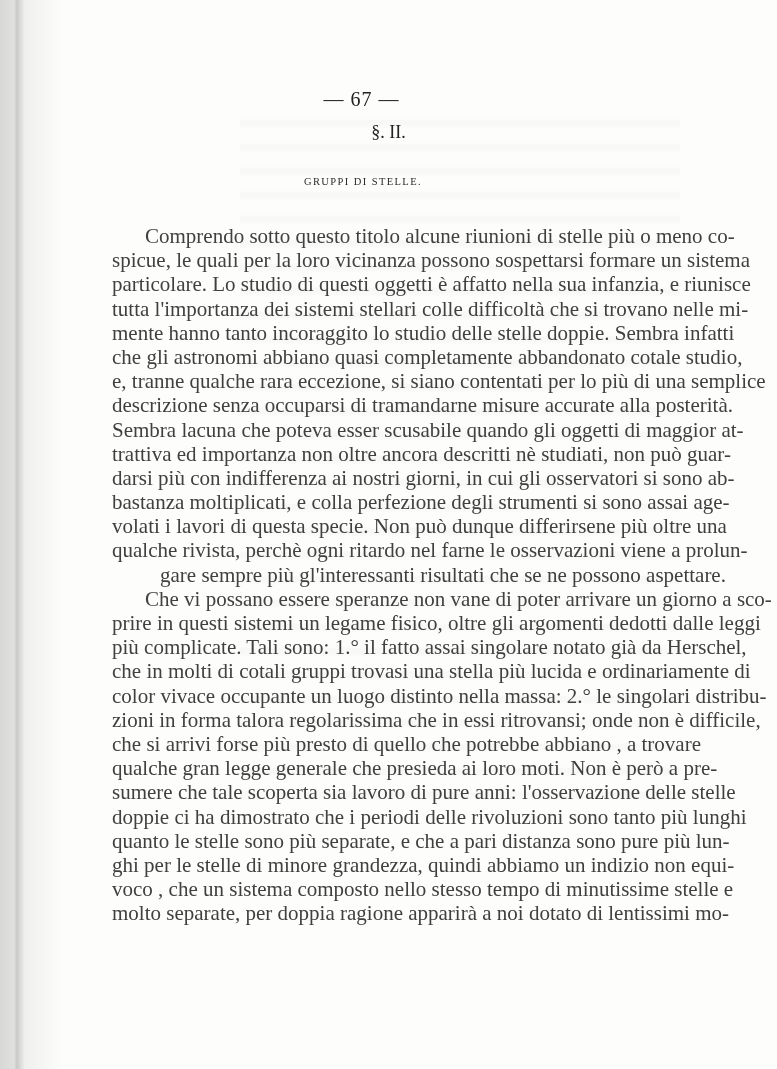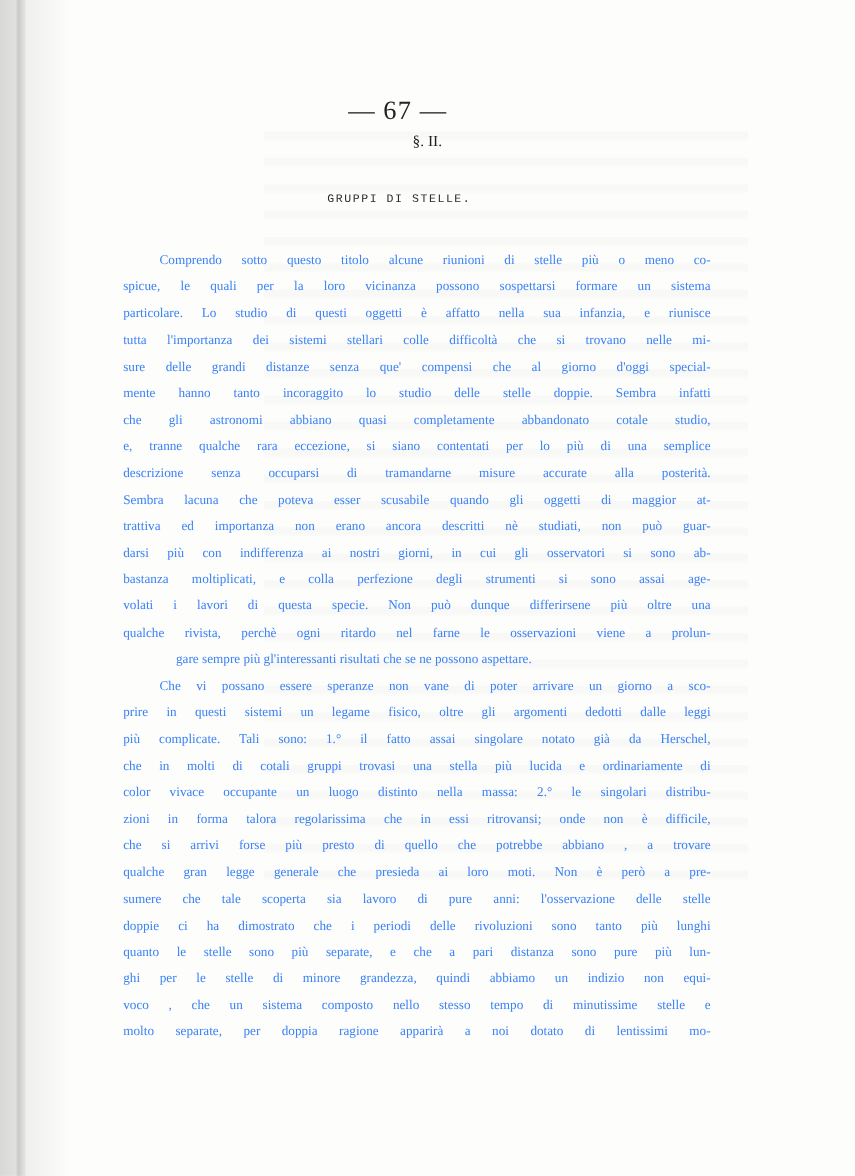--- a/index.html
+++ b/index.html
@@ -31,61 +31,61 @@
       height: 1069px;
       background: linear-gradient(to right, #efefee, rgba(253,253,252,0));
     }
     .page-number {
       position: absolute;
       top: 88px;
       left: 0;
       width: 723px;
       text-align: center;
       font-family: "Liberation Serif", serif;
-      font-size: 24px;
+      font-size: 20px;
       letter-spacing: 1px;
       color: #222;
     }
     .section-mark {
       position: absolute;
       top: 122px;
       left: 0;
       width: 777px;
       text-align: center;
       font-family: "Liberation Serif", serif;
-      font-size: 14px;
+      font-size: 18px;
       color: #222;
     }
     .section-title {
       position: absolute;
       top: 176px;
       left: 0;
       width: 726px;
       text-align: center;
-      font-family: Liberation Mono, monospace;
+      font-family: Liberation Serif, serif;
       font-size: 10.5px;
       letter-spacing: 1.4px;
       color: #2a2a2a;
     }
     .body-text {
       position: absolute;
       top: 224px;
       left: 112px;
       width: 534px;
     }
     .line {
       display: block;
       height: 24.2px;
       line-height: 24.2px;
       font-family: "Liberation Serif", serif;
-      font-size: 12px;
+      font-size: 21px;
       white-space: nowrap;
       text-align: justify;
       text-align-last: justify;
-      color: #3b82f6;
+      color: #404040;
     }
     .line.indent {
       padding-left: 33px;
     }
     .line.last {
       text-align-last: left;
       margin-left: 48px;
     }
     .bleed {
       position: absolute;
@@ -107,27 +107,26 @@
 <div class="page-number">— 67 —</div>
 <div class="section-mark">§. II.</div>
 <div class="section-title">GRUPPI DI STELLE.</div>
 
 <div class="body-text">
   <div>
     <span class="line indent">Comprendo sotto questo titolo alcune riunioni di stelle più o meno co-</span>
     <span class="line">spicue, le quali per la loro vicinanza possono sospettarsi formare un sistema</span>
     <span class="line">particolare. Lo studio di questi oggetti è affatto nella sua infanzia, e riunisce</span>
     <span class="line">tutta l'importanza dei sistemi stellari colle difficoltà che si trovano nelle mi-</span>
-    <span class="line">sure delle grandi distanze senza que' compensi che al giorno d'oggi special-</span>
     <span class="line">mente hanno tanto incoraggito lo studio delle stelle doppie. Sembra infatti</span>
     <span class="line">che gli astronomi abbiano quasi completamente abbandonato cotale studio,</span>
     <span class="line">e, tranne qualche rara eccezione, si siano contentati per lo più di una semplice</span>
     <span class="line">descrizione senza occuparsi di tramandarne misure accurate alla posterità.</span>
     <span class="line">Sembra lacuna che poteva esser scusabile quando gli oggetti di maggior at-</span>
-    <span class="line">trattiva ed importanza non erano ancora descritti nè studiati, non può guar-</span>
+    <span class="line">trattiva ed importanza non oltre ancora descritti nè studiati, non può guar-</span>
     <span class="line">darsi più con indifferenza ai nostri giorni, in cui gli osservatori si sono ab-</span>
     <span class="line">bastanza moltiplicati, e colla perfezione degli strumenti si sono assai age-</span>
     <span class="line">volati i lavori di questa specie. Non può dunque differirsene più oltre una</span>
     <span class="line">qualche rivista, perchè ogni ritardo nel farne le osservazioni viene a prolun-</span>
     <span class="line last">gare sempre più gl'interessanti risultati che se ne possono aspettare.</span>
   </div>
   <div>
     <span class="line indent">Che vi possano essere speranze non vane di poter arrivare un giorno a sco-</span>
     <span class="line">prire in questi sistemi un legame fisico, oltre gli argomenti dedotti dalle leggi</span>
     <span class="line">più complicate. Tali sono: 1.° il fatto assai singolare notato già da Herschel,</span>

